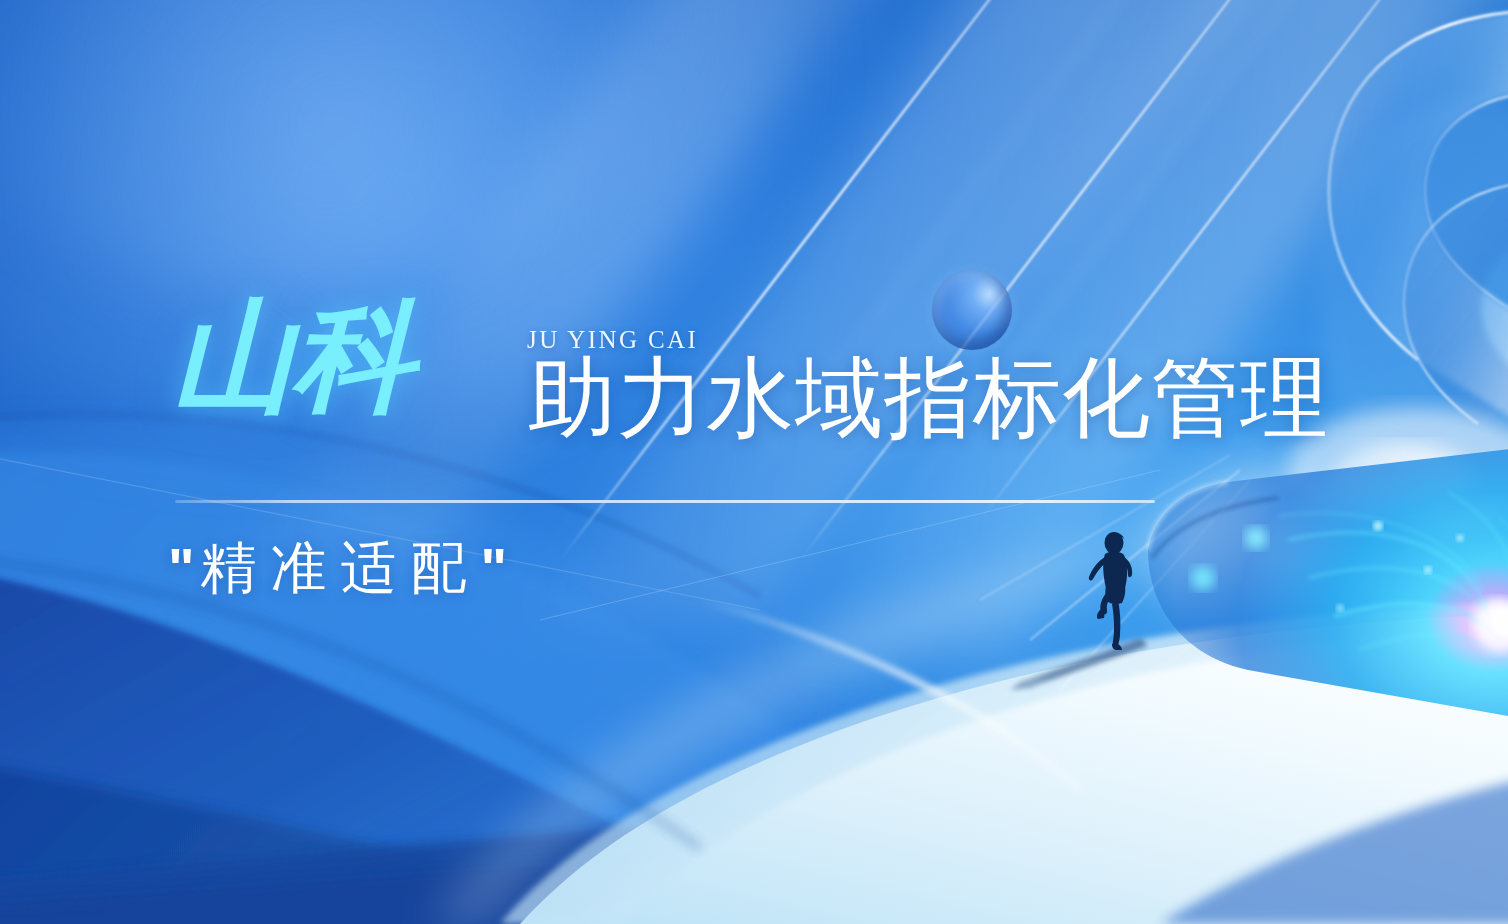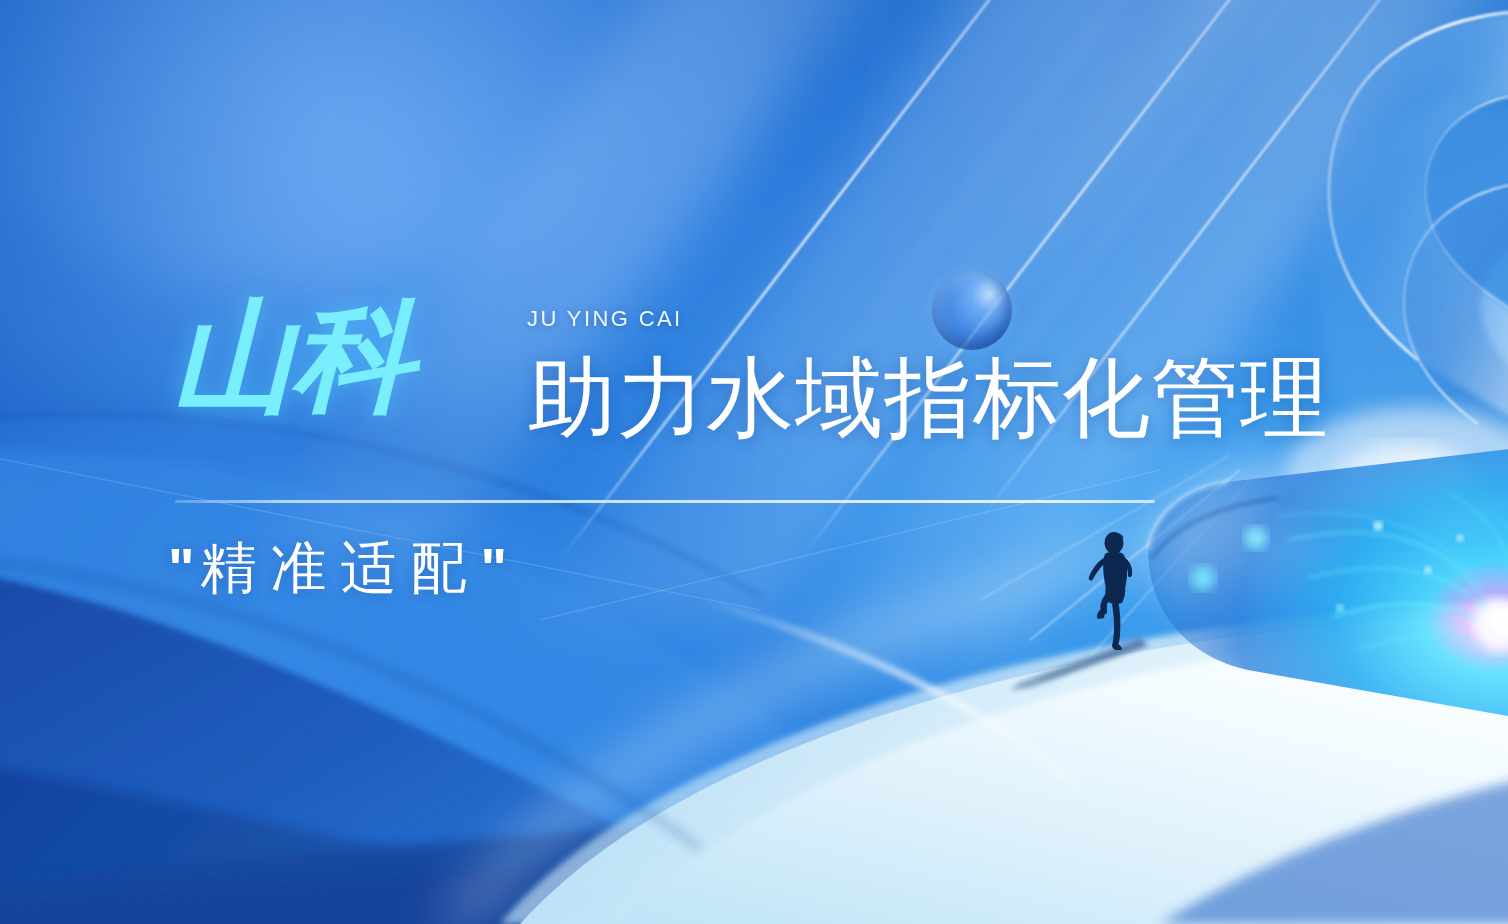--- a/index.html
+++ b/index.html
@@ -80,27 +80,28 @@
     font-weight:bold;
     font-style:italic;
     letter-spacing:-2px;
     color:#79eefc;
     text-shadow:0 0 22px rgba(90,215,255,.45), 0 0 50px rgba(60,180,255,.30);
     white-space:nowrap;
   }
 
   #pinyin{
     position:absolute;
-    left:527px; top:306px;
-    font-size:22px;
+    left:527px; top:326px;
+    font-size:25px;
     letter-spacing:2.4px;
     color:#eef6ff;
     font-weight:400;
     white-space:nowrap;
     text-shadow:0 1px 6px rgba(10,45,120,.35);
+    font-family:Liberation Serif, serif;
   }
 
   #headline{
     position:absolute;
     left:528px; top:354px;
     font-size:88px;
     line-height:1;
     font-weight:normal;
     color:#ffffff;
     letter-spacing:1px;

